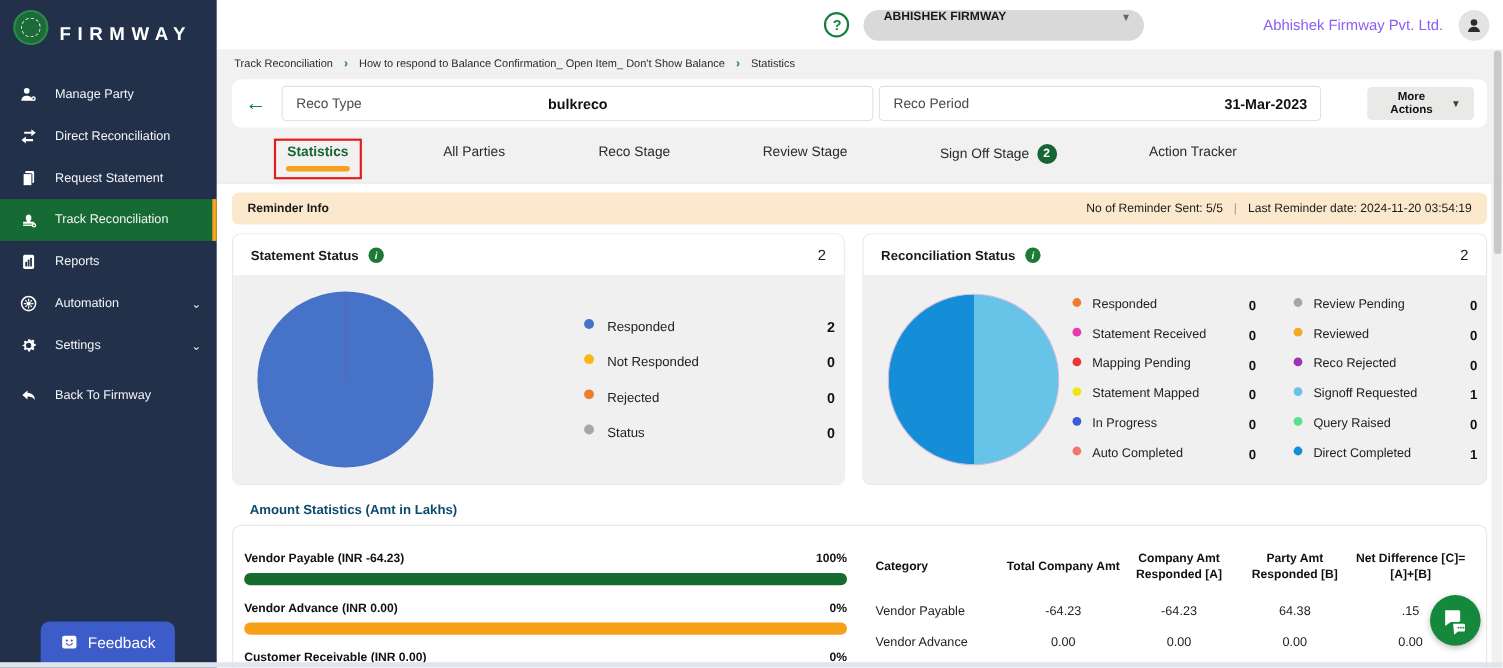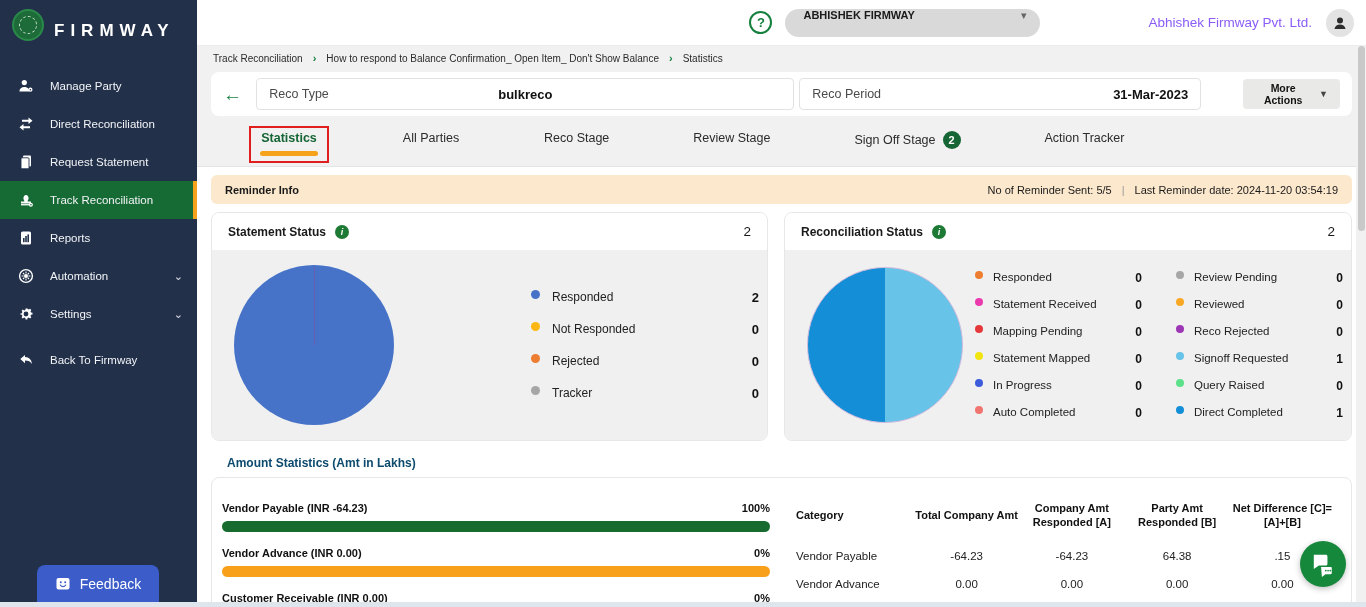--- a/index.html
+++ b/index.html
@@ -328,21 +328,21 @@
                   <span>Not Responded</span>
                   <span class="lg-val">0</span>
                 </div>
               <div class="lg-row">
                   <span class="lg-dot" style="background-color: rgb(237, 125, 49);"></span>
                   <span>Rejected</span>
                   <span class="lg-val">0</span>
                 </div>
               <div class="lg-row">
                   <span class="lg-dot" style="background-color: rgb(166, 166, 166);"></span>
-                  <span>Tracker</span>
+                  <span>Status</span>
                   <span class="lg-val">0</span>
                 </div>
             </div>
           </div>
         </section>
 
         <section class="card card-2">
           <div class="card-head">
             <span class="card-title">Reconciliation Status</span>
             <span class="info-dot">i</span>

